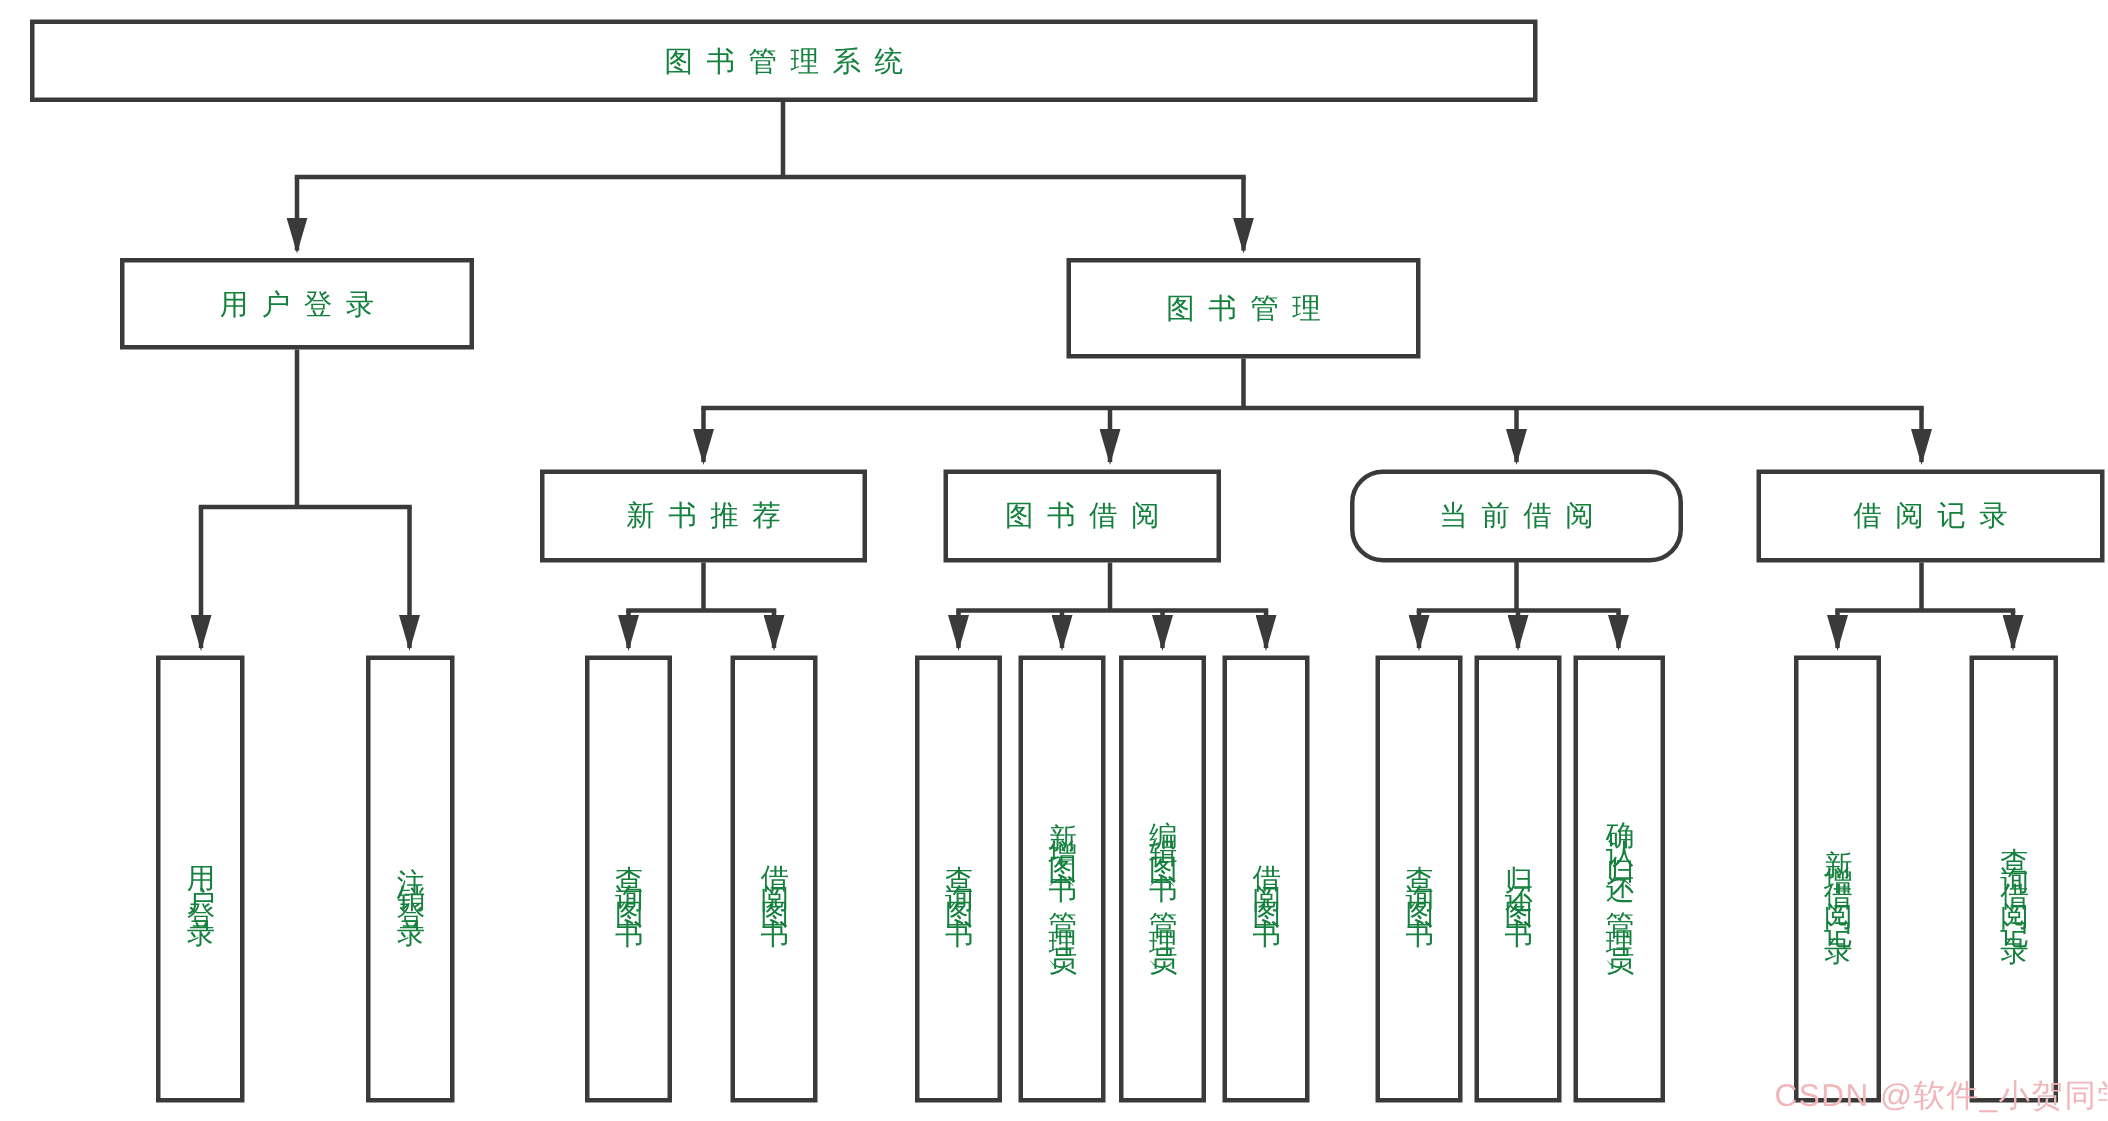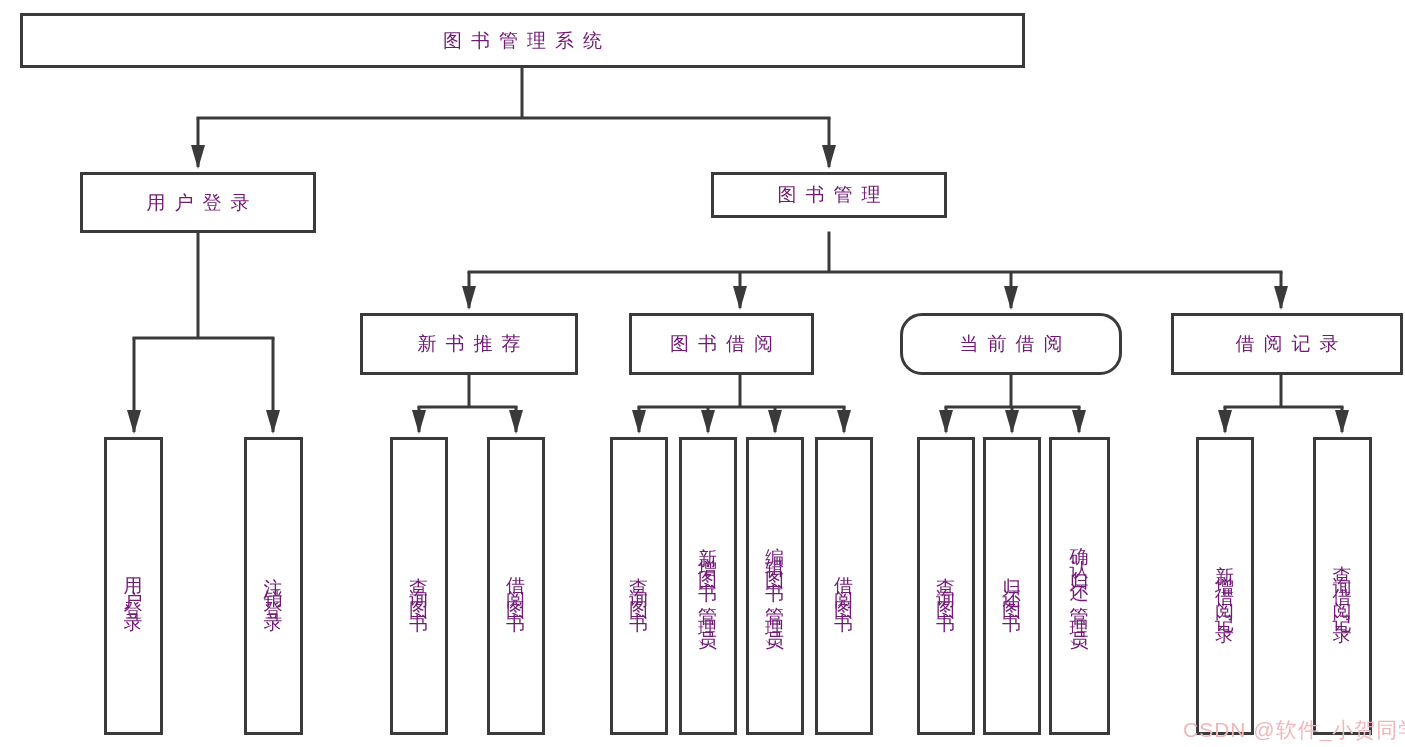--- a/index.html
+++ b/index.html
@@ -20,21 +20,21 @@
     left: 0;
     top: 0;
     width: 1405px;
     height: 747px;
   }
   .node {
     position: absolute;
     box-sizing: border-box;
     border: 3px solid #3a3a3a;
     background: #ffffff;
-    color: #701a75;
+    color: #15803d;
     display: flex;
     align-items: center;
     justify-content: center;
   }
   .h-node .label {
     font-size: 19px;
     letter-spacing: 9px;
     padding-left: 9px;
     white-space: nowrap;
   }
@@ -108,21 +108,21 @@
     <line class="arrow-line" x1="1342" y1="407" x2="1342" y2="432" marker-end="url(#arrow)"></line>
   </svg>
 
   <div class="node h-node" style="left:20px; top:13px; width:1005px; height:55px;">
     <span class="label">图书管理系统</span>
   </div>
 
   <div class="node h-node" style="left:80px; top:172px; width:236px; height:61px;">
     <span class="label">用户登录</span>
   </div>
-  <div class="node h-node" style="left:711px; top:172px; width:236px; height:46px;">
+  <div class="node h-node" style="left:711px; top:172px; width:236px; height:67px;">
     <span class="label">图书管理</span>
   </div>
 
   <div class="node h-node" style="left:360px; top:313px; width:218px; height:62px;">
     <span class="label">新书推荐</span>
   </div>
   <div class="node h-node" style="left:629px; top:313px; width:185px; height:62px;">
     <span class="label">图书借阅</span>
   </div>
   <div class="node h-node" style="left:900px; top:313px; width:222px; height:62px;border-radius:22px;">

